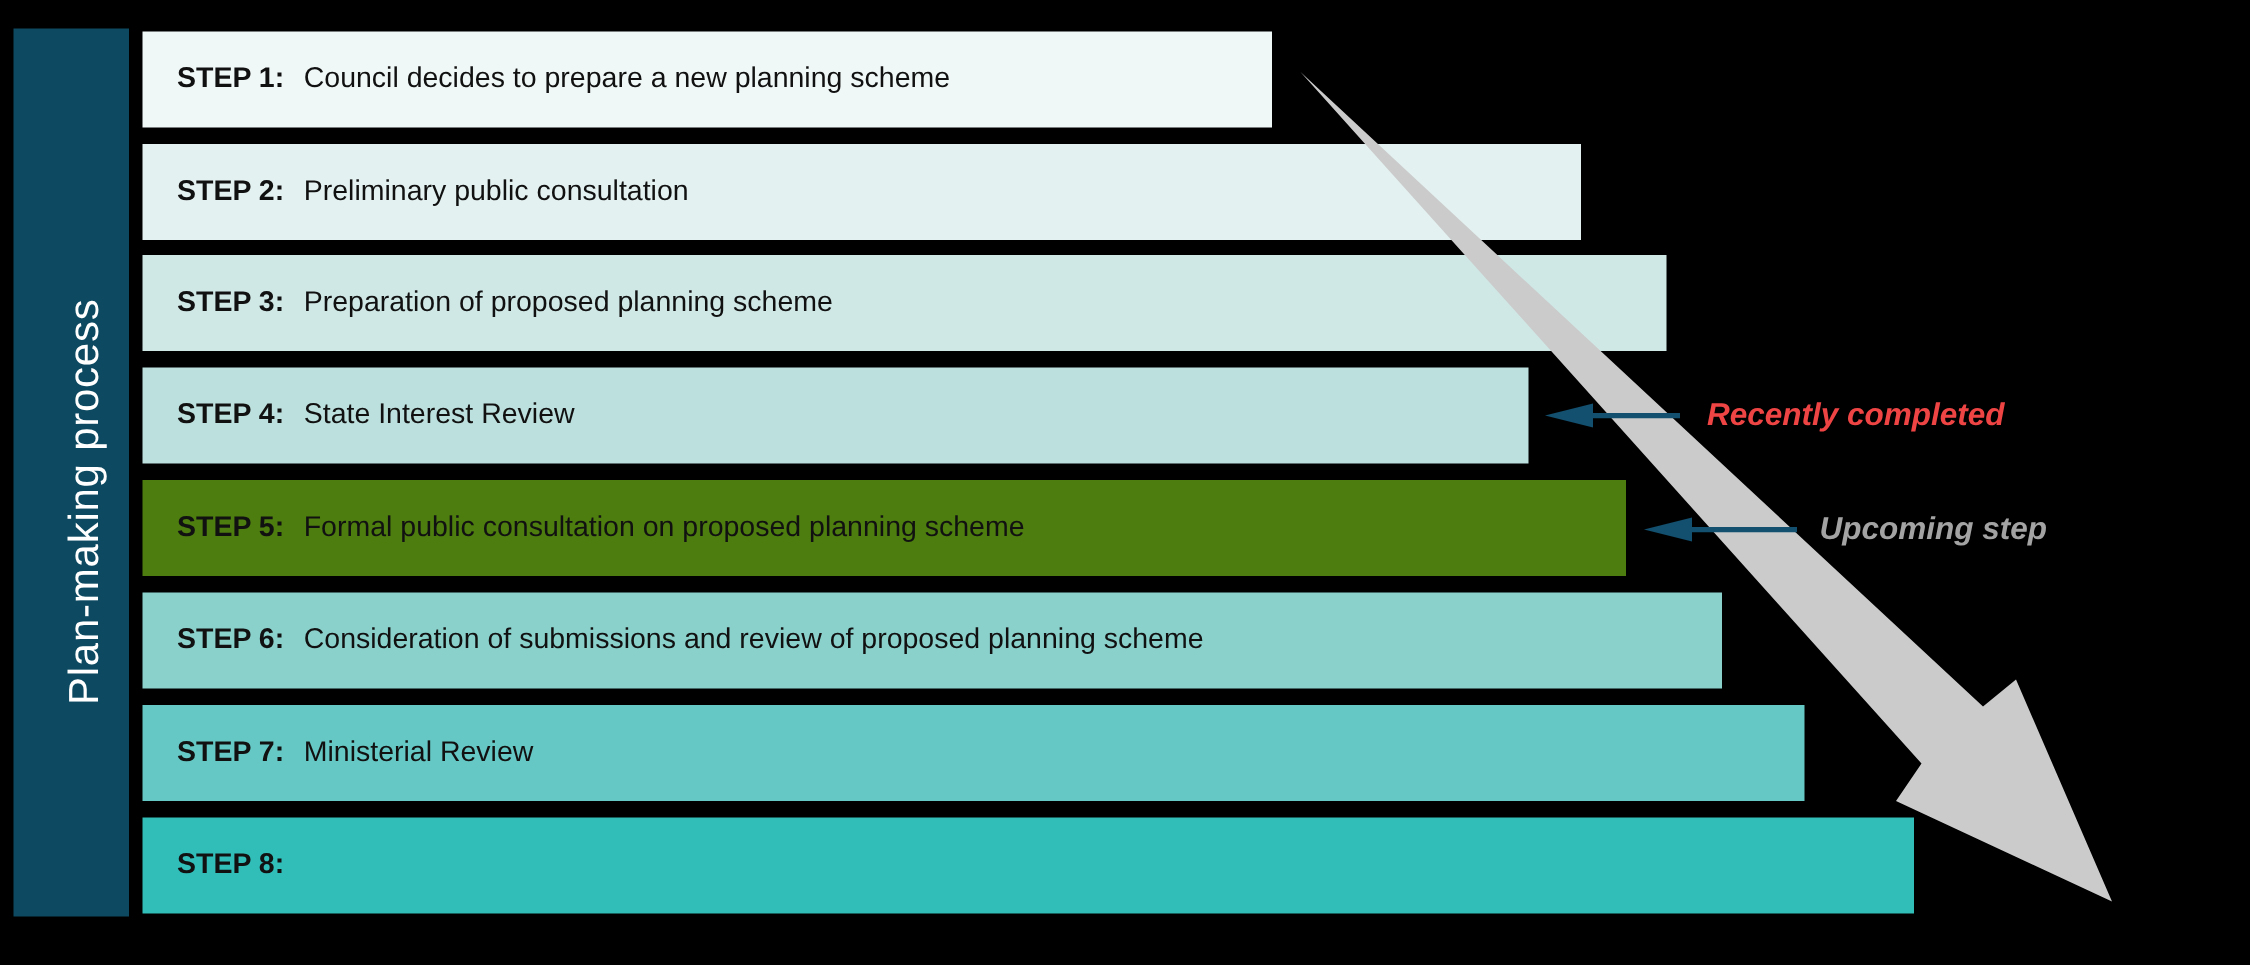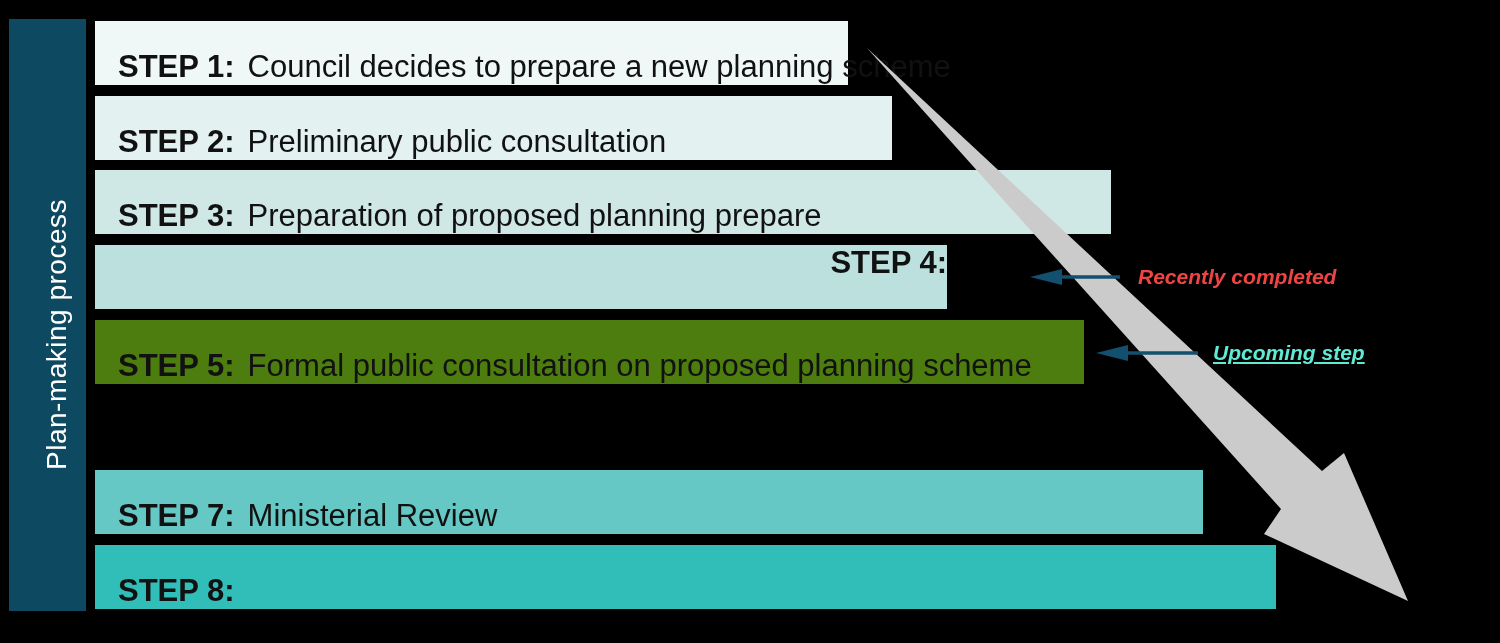--- a/index.html
+++ b/index.html
@@ -25,24 +25,24 @@
     font-size: 28px;
     line-height: 31px;
     letter-spacing: 0.5px;
   }
   .bars { position: absolute; left: 0; top: 0; width: 100%; height: 100%; }
   .bar {
     position: absolute;
     left: 95px;
     height: 64px;
     display: flex;
-    align-items: flex-end;
+    align-items: center;
     padding-left: 23px;
     gap: 13px;
-    font-size: 31px;
+    font-size: 19px;
     white-space: nowrap;
   }
   .step-label { font-weight: bold; }
   .bar.emphasis .step-desc { font-weight: bold; }
   .overlay {
     position: absolute;
     left: 0; top: 0;
     pointer-events: none;
   }
   .annotation {
@@ -63,34 +63,39 @@
 
   <div class="sidebar" style="background-color: rgb(13, 74, 97);">
     <div class="sidebar-label" style="color: rgb(255, 255, 255);">Plan-making process</div>
   </div>
 
   <div class="bars" style="color: rgb(17, 17, 17);">
     <div class="bar" style="top: 21px; width: 753px; background-color: rgb(240, 248, 247);">
       <span class="step-label">STEP 1:</span>
         <span class="step-desc">Council decides to prepare a new planning scheme</span>
     </div>
-    <div class="bar" style="top: 96px; width: 797px; background-color: rgb(227, 241, 240);">
+    <div class="bar" style="top: 96px; width: 959px; background-color: rgb(227, 241, 240);">
       <span class="step-label">STEP 2:</span>
         <span class="step-desc">Preliminary public consultation</span>
     </div>
     <div class="bar" style="top: 170px; width: 1016px; background-color: rgb(207, 232, 230);">
       <span class="step-label">STEP 3:</span>
-        <span class="step-desc">Preparation of proposed planning prepare</span>
+        <span class="step-desc">Preparation of proposed planning scheme</span>
     </div>
-    <div class="bar" style="top: 245px; width: 852px; background-color: rgb(188, 224, 221); flex-direction: column;">
+    <div class="bar" style="top: 245px; width: 924px; background-color: rgb(188, 224, 221);">
       <span class="step-label">STEP 4:</span>
+        <span class="step-desc">State Interest Review</span>
     </div>
     <div class="bar" style="top: 320px; width: 989px; background-color: #4d7c0f;">
       <span class="step-label">STEP 5:</span>
         <span class="step-desc">Formal public consultation on proposed planning scheme</span>
+    </div>
+    <div class="bar" style="top: 395px; width: 1053px; background-color: rgb(138, 209, 204);">
+      <span class="step-label">STEP 6:</span>
+        <span class="step-desc">Consideration of submissions and review of proposed planning scheme</span>
     </div>
     <div class="bar" style="top: 470px; width: 1108px; background-color: rgb(102, 200, 196);">
       <span class="step-label">STEP 7:</span>
         <span class="step-desc">Ministerial Review</span>
     </div>
     <div class="bar emphasis" style="top: 545px; width: 1181px; background-color: rgb(49, 189, 184);">
       <span class="step-label">STEP 8:</span>
     </div>
   </div>
 
@@ -102,15 +107,15 @@
       <polygon points="1030,277 1062,269 1062,285" fill="#134f6e"></polygon>
     </g>
 
     <g>
       <line x1="1198" y1="353" x2="1121" y2="353" stroke-width="3.5" stroke="#134f6e"></line>
       <polygon points="1096,353 1128,345 1128,361" fill="#134f6e"></polygon>
     </g>
   </svg>
 
   <div class="annotation ann-1" style="color: #ef4444;">Recently completed</div>
-  <div class="annotation ann-2" style="color: #5eead4; text-decoration: underline;">Upcoming step</div>
+  <div class="annotation ann-2" style="color: #a3a3a3;">Upcoming step</div>
 
 </div>
 
 </body></html>

